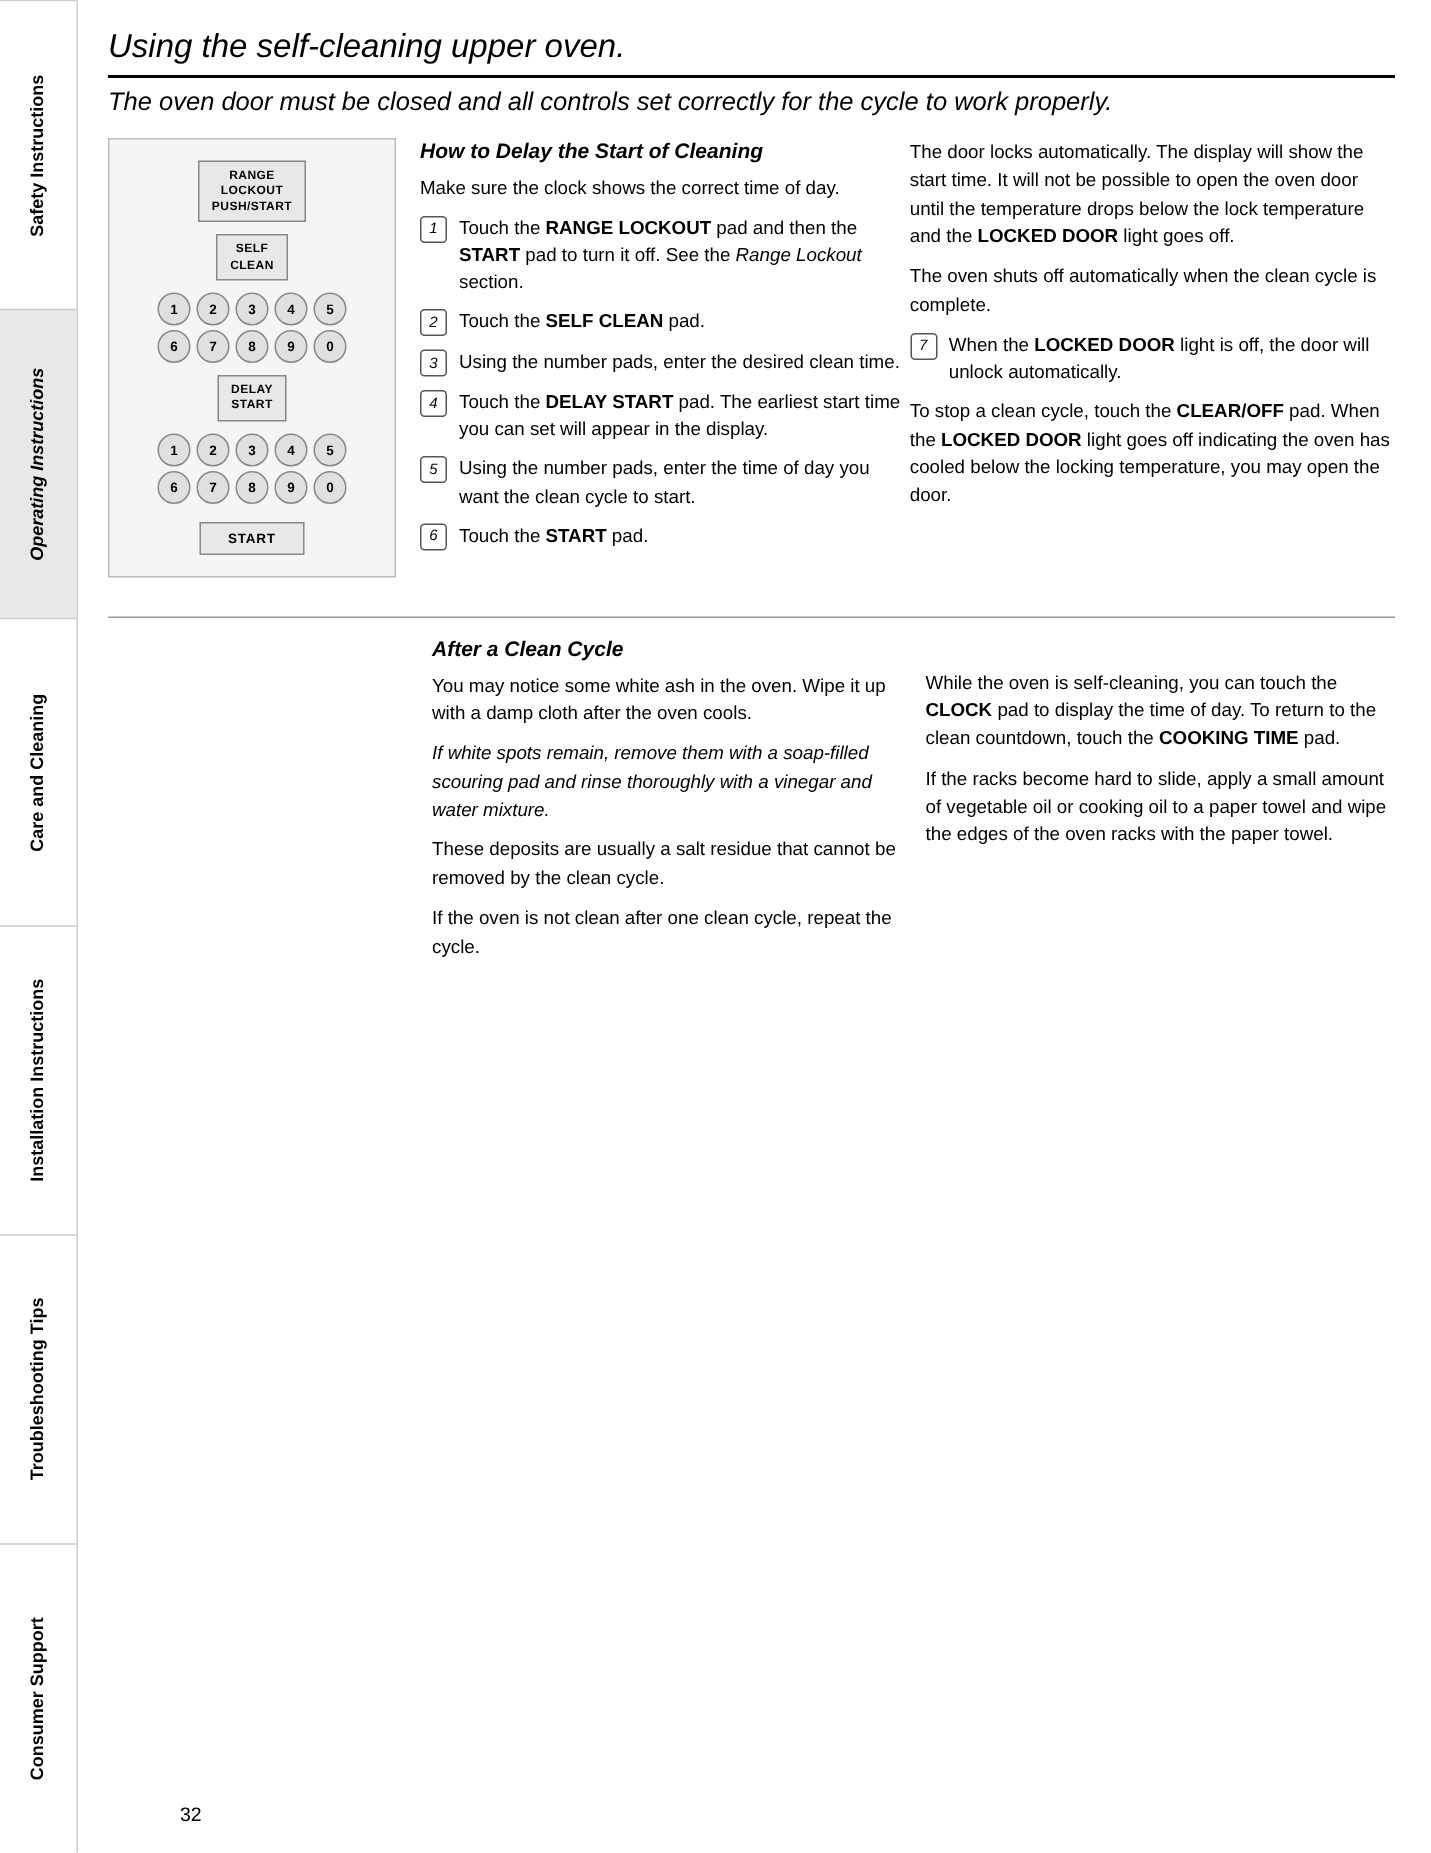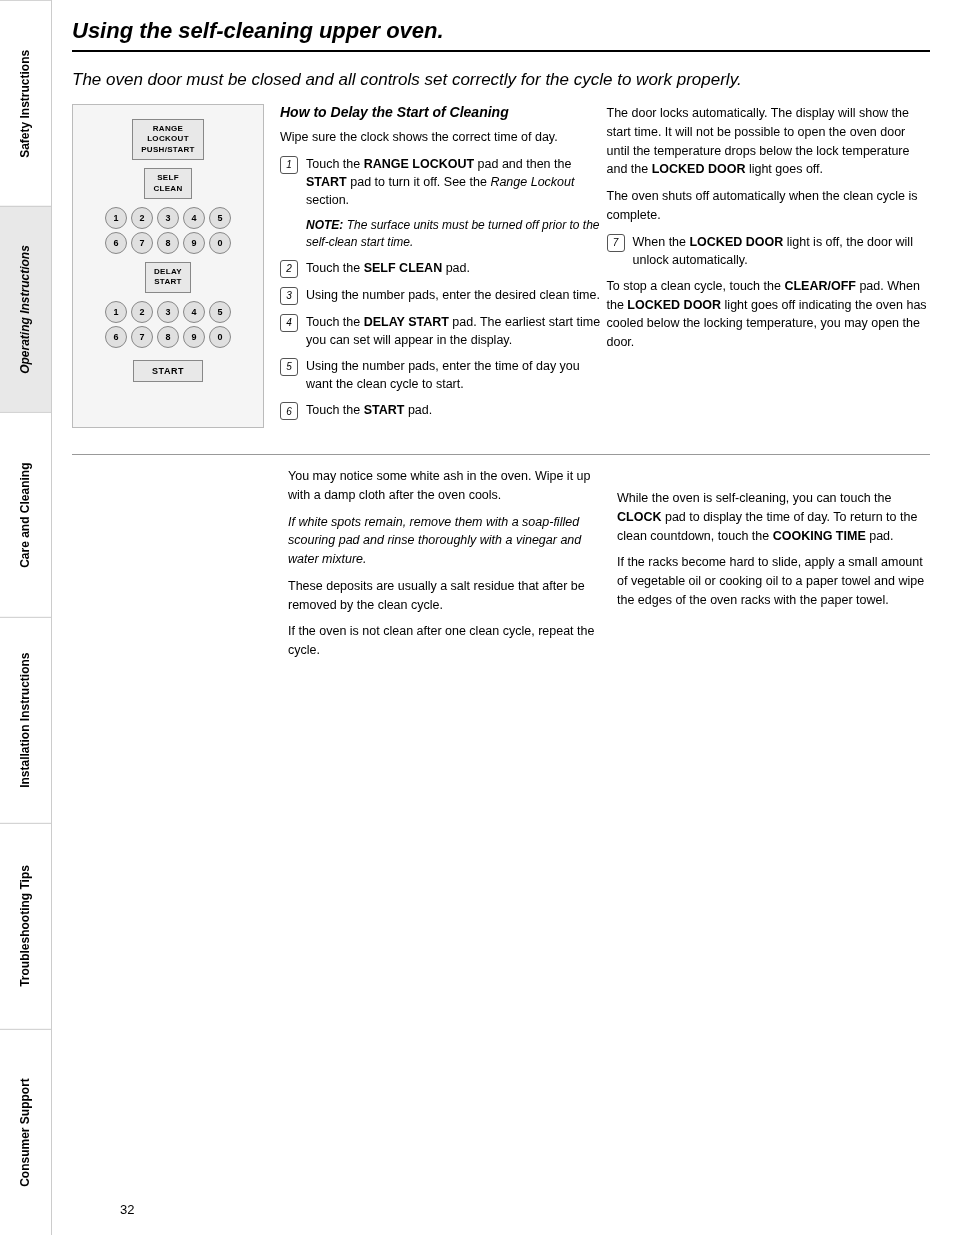--- a/index.html
+++ b/index.html
@@ -46,23 +46,23 @@
       flex: 1;
       display: flex;
       flex-direction: column;
       padding: 18px 24px 16px 20px;
       overflow: hidden;
     }
 
     
     .page-title {
       font-size: 22px;
-      font-weight: bold;
-      font-style: italic;
-      margin-bottom: 18px;
+      font-weight: normal;
+      font-style: italic;
+      margin-bottom: 6px;
       border-bottom: 2px solid #000;
       padding-bottom: 6px;
     }
 
     .subtitle {
       font-style: italic;
       font-size: 17px;
       margin-bottom: 14px;
     }
 
@@ -273,29 +273,28 @@
           <div class="cp-num">0</div>
         </div>
       </div>
       <div class="cp-start-btn">Start</div>
     </div>
 
     <div class="top-right">
 
       <div class="top-right-col">
         <div class="section-heading">How to Delay the Start of Cleaning</div>
-        <div class="body-text">Wipe sure the clock shows the correct time of day.</div>
+        <div class="body-text">Make sure the clock shows the correct time of day.</div>
 
         <div class="step-item">
           <div class="step-num">
               <i>1</i>
             </div>
           <div class="step-text">Touch the <b>RANGE LOCKOUT</b> pad and then the <b>START</b> pad to turn it off. See the <i>Range Lockout</i> section.</div>
         </div>
-        <div class="note-text"><b>NOTE:</b>  <i>The surface units must be turned off prior to the self-clean start time.</i></div>
 
         <div class="step-item">
           <div class="step-num">
               <i>2</i>
             </div>
           <div class="step-text">Touch the <b>SELF CLEAN</b> pad.</div>
         </div>
 
         <div class="step-item">
           <div class="step-num">
@@ -342,23 +341,24 @@
     </div>
   </div>
 
   <hr class="divider">
 
   <div class="bottom-section">
 
     <div style="width:200px; flex-shrink:0;"></div>
 
     <div class="bottom-left-col">
+      <div class="section-heading">After a Clean Cycle</div>
       <div class="body-text">You may notice some white ash in the oven. Wipe it up with a damp cloth after the oven cools.</div>
       <div class="body-text-italic">If white spots remain, remove them with a soap-filled scouring pad and rinse thoroughly with a vinegar and water mixture.</div>
-      <div class="body-text">These deposits are usually a salt residue that after be removed by the clean cycle.</div>
+      <div class="body-text">These deposits are usually a salt residue that cannot be removed by the clean cycle.</div>
       <div class="body-text">If the oven is not clean after one clean cycle, repeat the cycle.</div>
     </div>
 
     <div class="bottom-right-col">
       <div style="height:22px;"></div>
       <div class="body-text">While the oven is self-cleaning, you can touch the <b>CLOCK</b> pad to display the time of day. To return to the clean countdown, touch the <b>COOKING TIME</b>  pad.</div>
       <div class="body-text">If the racks become hard to slide, apply a small amount of vegetable oil or cooking oil to a paper towel and wipe the edges of the oven racks with the paper towel.</div>
     </div>
   </div>
 

